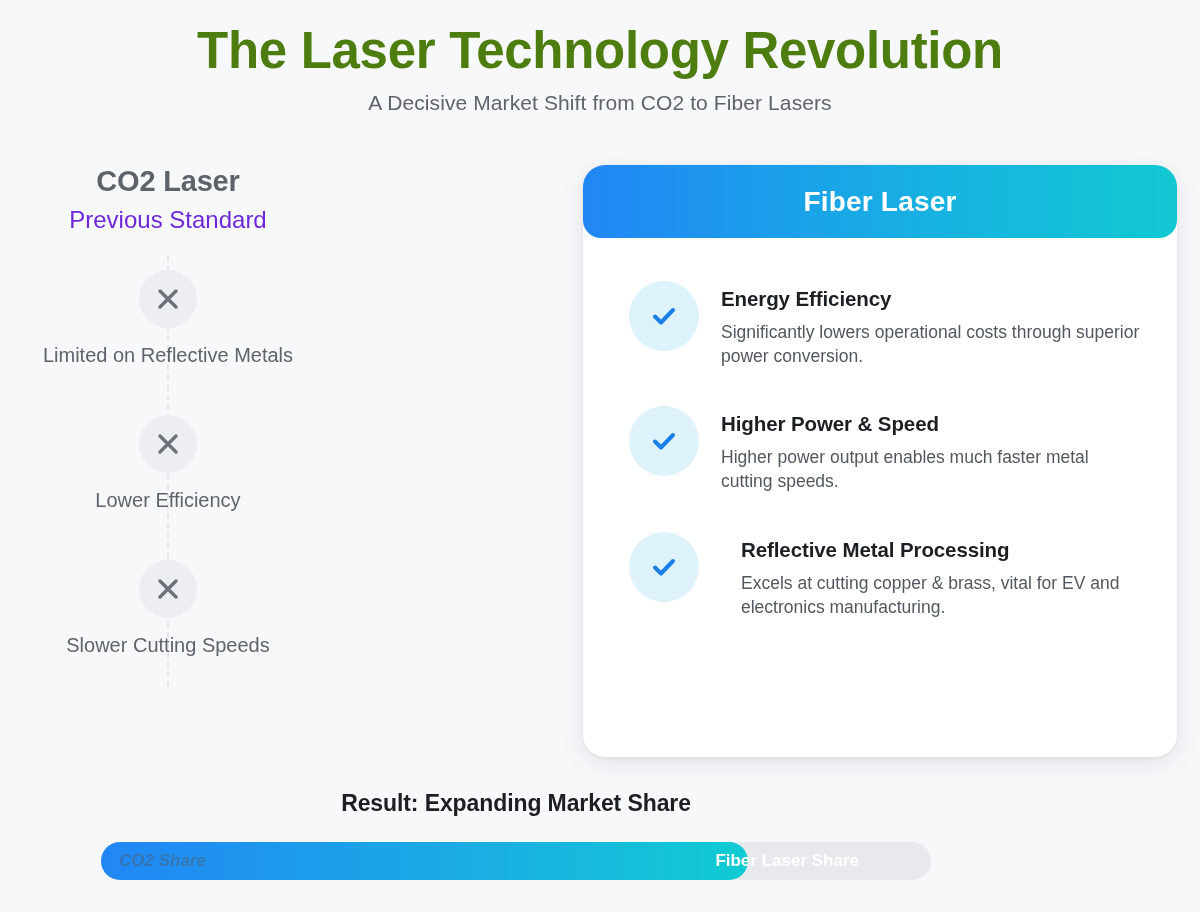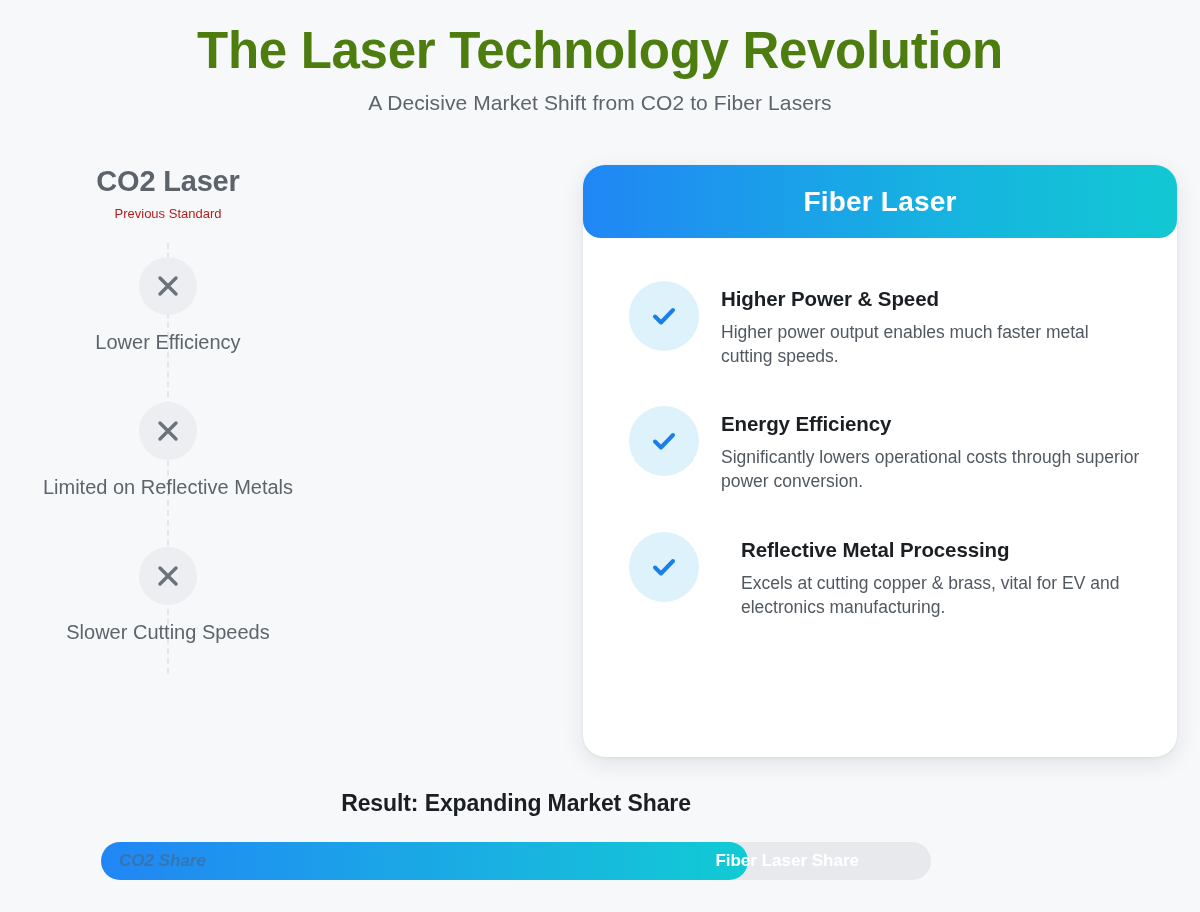--- a/index.html
+++ b/index.html
@@ -56,22 +56,22 @@
     text-align: center;
   }
   .co2-title {
     font-size: 29px;
     font-weight: bold;
     color: #5c636b;
     letter-spacing: -0.2px;
   }
   .co2-sub {
     margin-top: 8px;
-    font-size: 13px;
-    color: #b91c1c;
+    font-size: 24px;
+    color: #6d28d9;
   }
 
   .co2-track {
     position: relative;
     margin-top: 22px;
     padding-top: 14px;
   }
   
   .dashed-line {
     position: absolute;
@@ -252,30 +252,30 @@
 
     <div class="co2-track">
       <div class="dashed-line"></div>
 
       <div class="co2-item">
         <div class="x-circle">
           <svg width="30" height="30" viewBox="0 0 30 30" aria-hidden="true">
             <path d="M7 7 L23 23 M23 7 L7 23" stroke="#6b7279" stroke-width="3.4" stroke-linecap="round" fill="none"></path>
           </svg>
         </div>
-        <div class="co2-label">Lower Efficiency</div>
+        <div class="co2-label">Limited on Reflective Metals</div>
       </div>
 
       <div class="co2-item">
         <div class="x-circle">
           <svg width="30" height="30" viewBox="0 0 30 30" aria-hidden="true">
             <path d="M7 7 L23 23 M23 7 L7 23" stroke="#6b7279" stroke-width="3.4" stroke-linecap="round" fill="none"></path>
           </svg>
         </div>
-        <div class="co2-label">Limited on Reflective Metals</div>
+        <div class="co2-label">Lower Efficiency</div>
       </div>
 
       <div class="co2-item">
         <div class="x-circle">
           <svg width="30" height="30" viewBox="0 0 30 30" aria-hidden="true">
             <path d="M7 7 L23 23 M23 7 L7 23" stroke="#6b7279" stroke-width="3.4" stroke-linecap="round" fill="none"></path>
           </svg>
         </div>
         <div class="co2-label">Slower Cutting Speeds</div>
       </div>
@@ -289,34 +289,34 @@
 
     <div class="features">
 
       <div class="feature">
         <div class="check-circle">
           <svg width="34" height="34" viewBox="0 0 34 34" aria-hidden="true">
             <path d="M8 17.5 L14 23.5 L26 11" stroke="#1a7fe8" stroke-width="4" stroke-linecap="round" stroke-linejoin="round" fill="none"></path>
           </svg>
         </div>
         <div class="feature-text">
-          <div class="feature-title">Higher Power &amp; Speed</div>
-          <div class="feature-desc">Higher power output enables much faster metal cutting speeds.</div>
+          <div class="feature-title">Energy Efficiency</div>
+          <div class="feature-desc">Significantly lowers operational costs through superior power conversion.</div>
         </div>
       </div>
 
       <div class="feature">
         <div class="check-circle">
           <svg width="34" height="34" viewBox="0 0 34 34" aria-hidden="true">
             <path d="M8 17.5 L14 23.5 L26 11" stroke="#1a7fe8" stroke-width="4" stroke-linecap="round" stroke-linejoin="round" fill="none"></path>
           </svg>
         </div>
         <div class="feature-text">
-          <div class="feature-title">Energy Efficiency</div>
-          <div class="feature-desc">Significantly lowers operational costs through superior power conversion.</div>
+          <div class="feature-title">Higher Power &amp; Speed</div>
+          <div class="feature-desc">Higher power output enables much faster metal cutting speeds.</div>
         </div>
       </div>
 
       <div class="feature">
         <div class="check-circle">
           <svg width="34" height="34" viewBox="0 0 34 34" aria-hidden="true">
             <path d="M8 17.5 L14 23.5 L26 11" stroke="#1a7fe8" stroke-width="4" stroke-linecap="round" stroke-linejoin="round" fill="none"></path>
           </svg>
         </div>
         <div class="feature-text">

